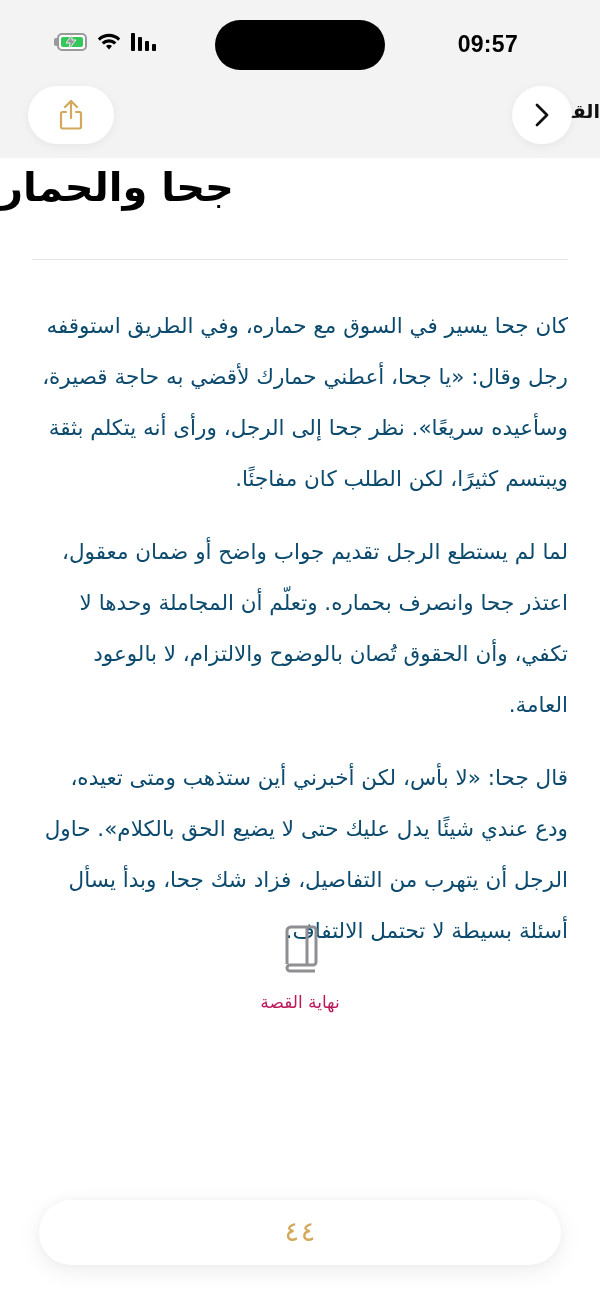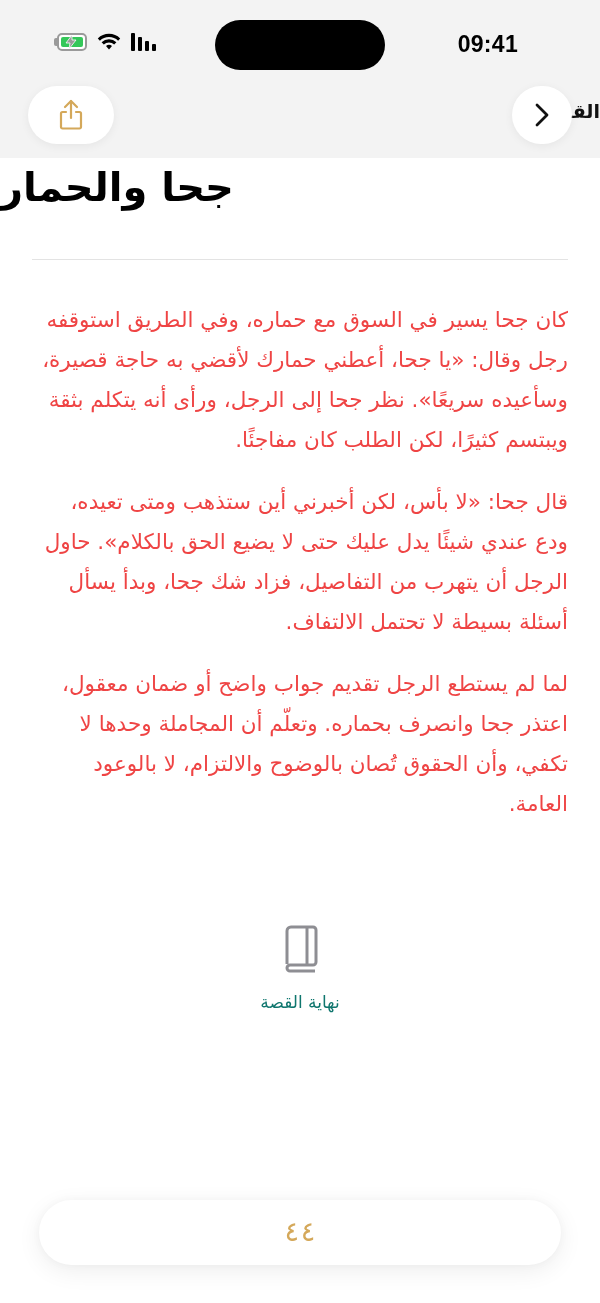--- a/index.html
+++ b/index.html
@@ -48,26 +48,26 @@
 
   
   .article-title {
     position: absolute; left: 0; right: 0; top: 164px; text-align: left;
     font-size: 40px; font-weight: 700; color: #000;
   }
   .divider { position: absolute; left: 32px; right: 32px; top: 259px; height: 1px; background: #e3e3e3; }
   .article-body {
     position: absolute; left: 32px; right: 32px; top: 300px;
     direction: rtl; text-align: right;
-    font-size: 21.5px; line-height: 40px; color: #ef4444;
+    font-size: 21.5px; line-height: 51px; color: #0c4a6e;
   }
   .article-body p { margin-bottom: 22px; }
 
   .end-block { position: absolute; left: 0; right: 0; top: 924px; text-align: center; }
-  .end-label { margin-top: 14px; font-size: 17px; color: #0f766e; }
+  .end-label { margin-top: 14px; font-size: 17px; color: #be185d; }
 
   
   .footer-pill {
     position: absolute; left: 39px; top: 1200px; width: 522px; height: 65px;
     background: #fff; border-radius: 33px;
     box-shadow: 0 6px 24px rgba(0,0,0,0.07), 0 0 10px rgba(0,0,0,0.03);
     display: flex; align-items: center; justify-content: center;
   }
   .page-number { font-size: 27px; color: #d4a85a; font-family: Liberation Mono, monospace; }
 </style>
@@ -93,21 +93,21 @@
         <path d="M0.8 5.4 a16 16 0 0 1 22.4 0 l-2.1 2.3 a13 13 0 0 0-18.2 0 z" fill="#000"></path>
       </svg>
       <div class="signal">
         <span style="height:18px"></span>
           <span style="height:14px"></span>
           <span style="height:10px"></span>
           <span style="height:7px"></span>
       </div>
     </div>
     <div class="island"></div>
-    <div class="status-time">09:41</div>
+    <div class="status-time">09:57</div>
 
     <div class="icon-btn share-btn">
       <svg width="28" height="32" viewBox="0 0 28 32" fill="none" stroke="#d4a85a" stroke-width="2.2" stroke-linecap="round" stroke-linejoin="round">
         <path d="M14 2 V19"></path>
         <path d="M8 8 L14 2 L20 8"></path>
         <path d="M9 13 H5.5 a1.5 1.5 0 0 0-1.5 1.5 V28 a1.5 1.5 0 0 0 1.5 1.5 H22.5 a1.5 1.5 0 0 0 1.5-1.5 V14.5 a1.5 1.5 0 0 0-1.5-1.5 H19"></path>
       </svg>
     </div>
     <div class="nav-title">القراءة</div>
     <div class="icon-btn next-btn">
@@ -115,22 +115,22 @@
         <path d="M3 3 L13 13 L3 23"></path>
       </svg>
     </div>
   </div>
 
   <h1 class="article-title">جحا والحمار</h1>
   <div class="divider"></div>
 
   <div class="article-body">
     <p>كان جحا يسير في السوق مع حماره، وفي الطريق استوقفه رجل وقال: «يا جحا، أعطني حمارك لأقضي به حاجة قصيرة، وسأعيده سريعًا». نظر جحا إلى الرجل، ورأى أنه يتكلم بثقة ويبتسم كثيرًا، لكن الطلب كان مفاجئًا.</p>
+    <p>لما لم يستطع الرجل تقديم جواب واضح أو ضمان معقول، اعتذر جحا وانصرف بحماره. وتعلّم أن المجاملة وحدها لا تكفي، وأن الحقوق تُصان بالوضوح والالتزام، لا بالوعود العامة.</p>
     <p>قال جحا: «لا بأس، لكن أخبرني أين ستذهب ومتى تعيده، ودع عندي شيئًا يدل عليك حتى لا يضيع الحق بالكلام». حاول الرجل أن يتهرب من التفاصيل، فزاد شك جحا، وبدأ يسأل أسئلة بسيطة لا تحتمل الالتفاف.</p>
-    <p>لما لم يستطع الرجل تقديم جواب واضح أو ضمان معقول، اعتذر جحا وانصرف بحماره. وتعلّم أن المجاملة وحدها لا تكفي، وأن الحقوق تُصان بالوضوح والالتزام، لا بالوعود العامة.</p>
   </div>
 
   <div class="end-block">
     <svg width="40" height="50" viewBox="0 0 40 50" fill="none" stroke="#8e8e93" stroke-width="3" stroke-linejoin="round">
       <path d="M7 40 V7 a4 4 0 0 1 4-4 H33 a3 3 0 0 1 3 3 V38 a3 3 0 0 1-3 3 H10"></path>
       <path d="M27 3 V41"></path>
       <path d="M10 41 a3 3 0 0 0 0 6 H35"></path>
     </svg>
     <div class="end-label">نهاية القصة</div>
   </div>

